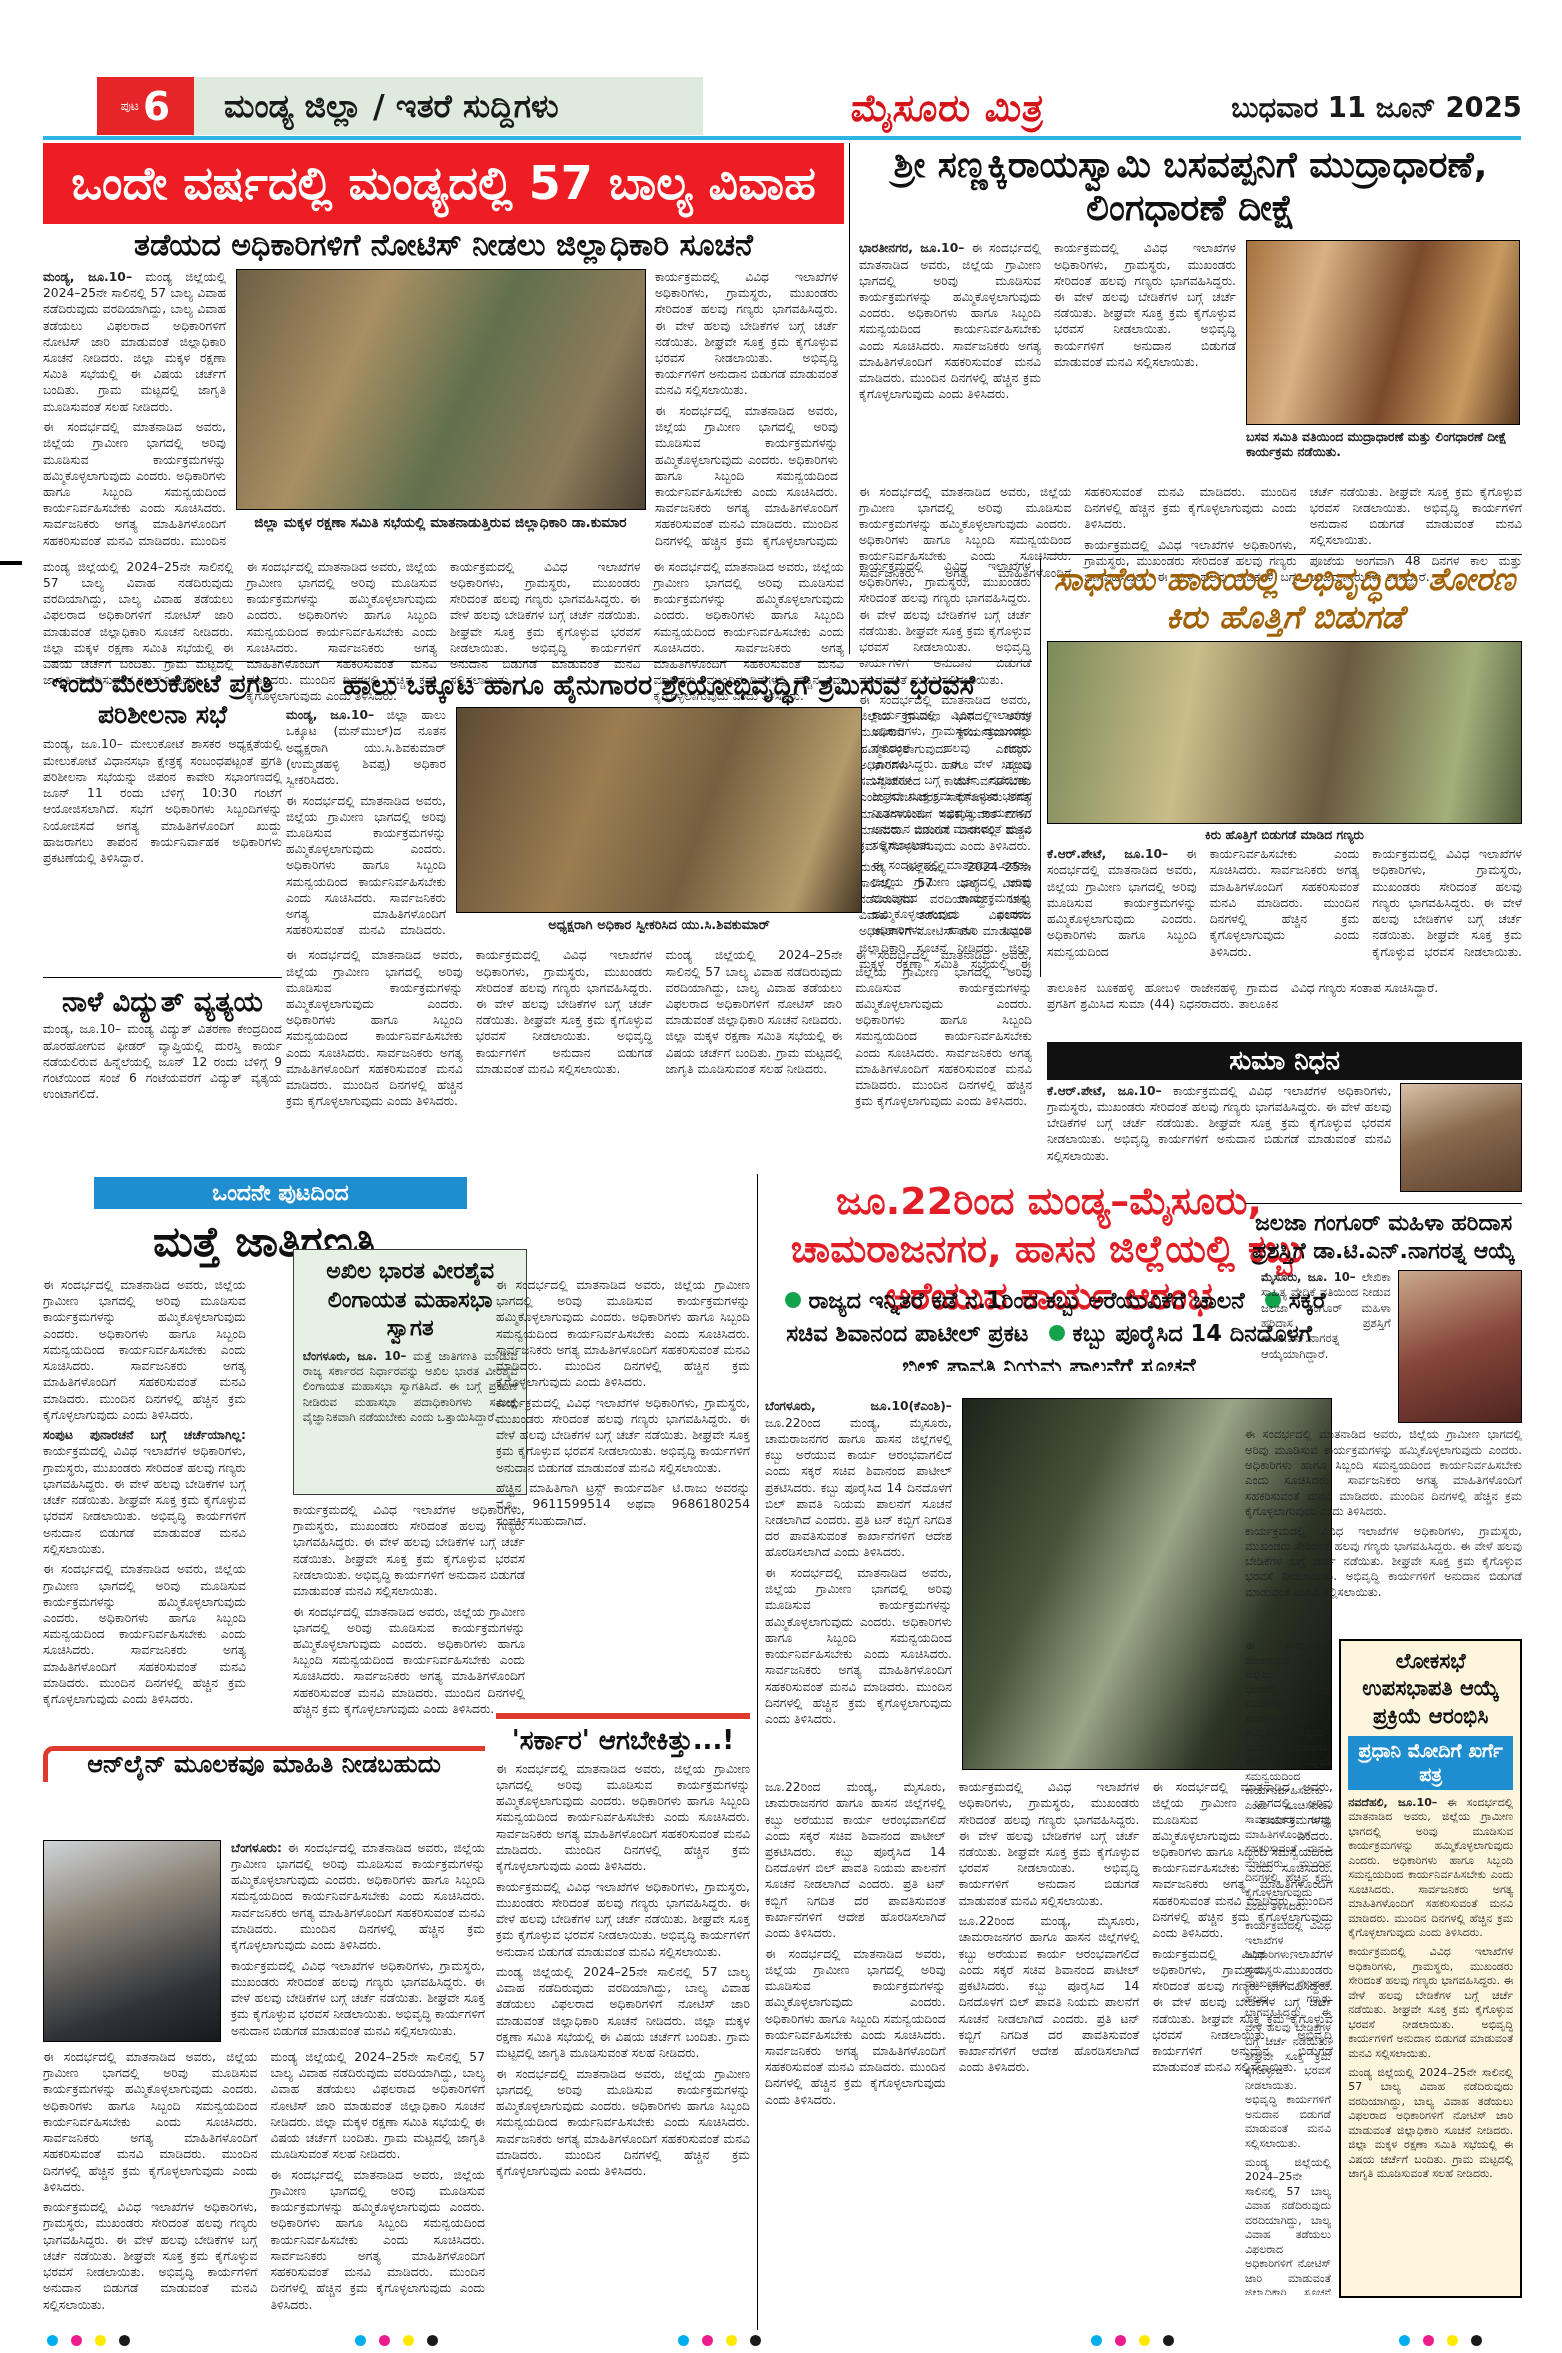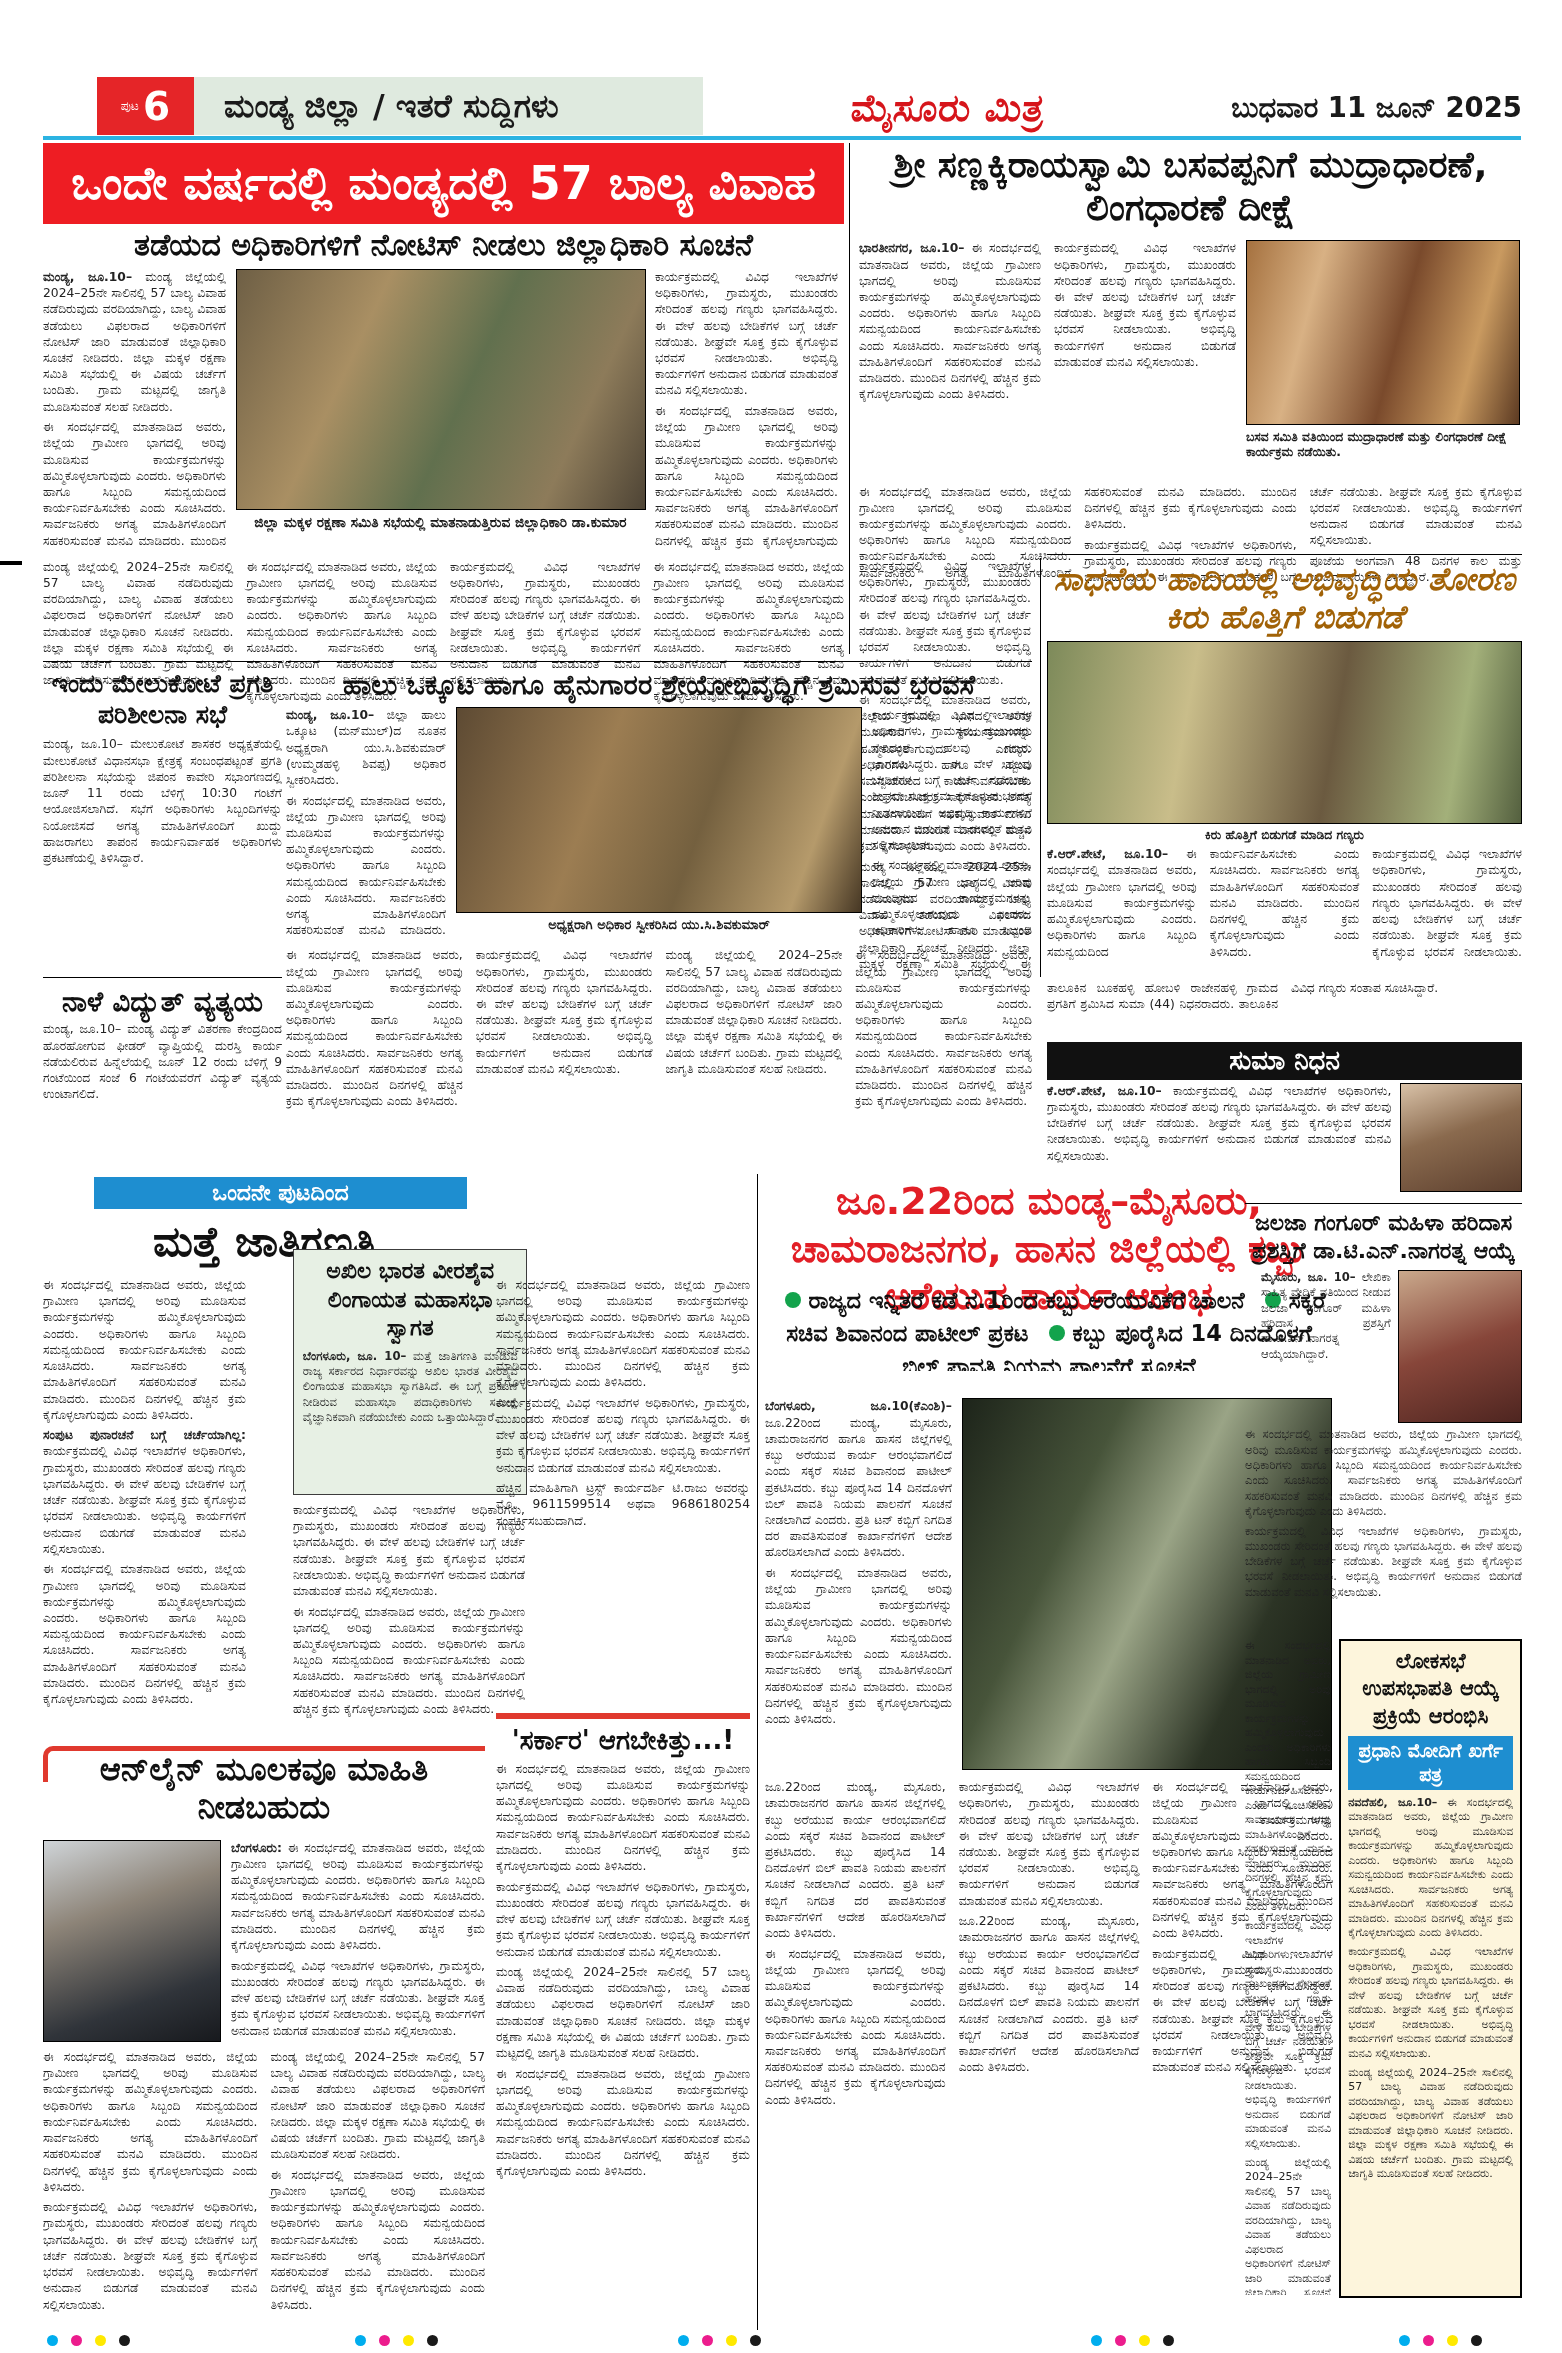--- a/index.html
+++ b/index.html
@@ -205,21 +205,21 @@
     </div>
 
     <div class="abs body" style="left:453px;top:103px;width:254px;height:429px;">
       <p>ಈ ಸಂದರ್ಭದಲ್ಲಿ ಮಾತನಾಡಿದ ಅವರು, ಜಿಲ್ಲೆಯ ಗ್ರಾಮೀಣ ಭಾಗದಲ್ಲಿ ಅರಿವು ಮೂಡಿಸುವ ಕಾರ್ಯಕ್ರಮಗಳನ್ನು ಹಮ್ಮಿಕೊಳ್ಳಲಾಗುವುದು ಎಂದರು. ಅಧಿಕಾರಿಗಳು ಹಾಗೂ ಸಿಬ್ಬಂದಿ ಸಮನ್ವಯದಿಂದ ಕಾರ್ಯನಿರ್ವಹಿಸಬೇಕು ಎಂದು ಸೂಚಿಸಿದರು. ಸಾರ್ವಜನಿಕರು ಅಗತ್ಯ ಮಾಹಿತಿಗಳೊಂದಿಗೆ ಸಹಕರಿಸುವಂತೆ ಮನವಿ ಮಾಡಿದರು. ಮುಂದಿನ ದಿನಗಳಲ್ಲಿ ಹೆಚ್ಚಿನ ಕ್ರಮ ಕೈಗೊಳ್ಳಲಾಗುವುದು ಎಂದು ತಿಳಿಸಿದರು.</p>
         <p>ಕಾರ್ಯಕ್ರಮದಲ್ಲಿ ವಿವಿಧ ಇಲಾಖೆಗಳ ಅಧಿಕಾರಿಗಳು, ಗ್ರಾಮಸ್ಥರು, ಮುಖಂಡರು ಸೇರಿದಂತೆ ಹಲವು ಗಣ್ಯರು ಭಾಗವಹಿಸಿದ್ದರು. ಈ ವೇಳೆ ಹಲವು ಬೇಡಿಕೆಗಳ ಬಗ್ಗೆ ಚರ್ಚೆ ನಡೆಯಿತು. ಶೀಘ್ರವೇ ಸೂಕ್ತ ಕ್ರಮ ಕೈಗೊಳ್ಳುವ ಭರವಸೆ ನೀಡಲಾಯಿತು. ಅಭಿವೃದ್ಧಿ ಕಾರ್ಯಗಳಿಗೆ ಅನುದಾನ ಬಿಡುಗಡೆ ಮಾಡುವಂತೆ ಮನವಿ ಸಲ್ಲಿಸಲಾಯಿತು.</p>
       <p>ಹೆಚ್ಚಿನ ಮಾಹಿತಿಗಾಗಿ ಟ್ರಸ್ಟ್ ಕಾರ್ಯದರ್ಶಿ ಟಿ.ರಾಜು ಅವರನ್ನು ಮೊ. 9611599514 ಅಥವಾ 9686180254 ಸಂಪರ್ಕಿಸಬಹುದಾಗಿದೆ.</p>
     </div>
 
     <div class="abs" style="left:0;top:572px;width:442px;height:580px;">
       <div style="border-top:5.8px solid #e0392e;border-left:5.8px solid #e0392e;height:36px;width:100%;box-sizing:border-box;border-top-left-radius:10px;"></div>
-      <div class="ctr h-black" style="font-size:32px;line-height:1.2;margin-top:-32px;height:84px;">ಆನ್‌ಲೈನ್ ಮೂಲಕವೂ ಮಾಹಿತಿ ನೀಡಬಹುದು</div>
+      <div class="ctr h-black" style="font-size:24px;line-height:1.2;margin-top:-32px;height:84px;">ಆನ್‌ಲೈನ್ ಮೂಲಕವೂ ಮಾಹಿತಿ ನೀಡಬಹುದು</div>
       <div style="display:flex;gap:10px;margin-top:5.8px;">
         <div class="photo ph-dks" style="width:176px;height:200px;"></div>
         <div class="body" style="flex:1;height:201px;">
           <p><span class="dl">ಬೆಂಗಳೂರು:</span> <span>ಈ ಸಂದರ್ಭದಲ್ಲಿ ಮಾತನಾಡಿದ ಅವರು, ಜಿಲ್ಲೆಯ ಗ್ರಾಮೀಣ ಭಾಗದಲ್ಲಿ ಅರಿವು ಮೂಡಿಸುವ ಕಾರ್ಯಕ್ರಮಗಳನ್ನು ಹಮ್ಮಿಕೊಳ್ಳಲಾಗುವುದು ಎಂದರು. ಅಧಿಕಾರಿಗಳು ಹಾಗೂ ಸಿಬ್ಬಂದಿ ಸಮನ್ವಯದಿಂದ ಕಾರ್ಯನಿರ್ವಹಿಸಬೇಕು ಎಂದು ಸೂಚಿಸಿದರು. ಸಾರ್ವಜನಿಕರು ಅಗತ್ಯ ಮಾಹಿತಿಗಳೊಂದಿಗೆ ಸಹಕರಿಸುವಂತೆ ಮನವಿ ಮಾಡಿದರು. ಮುಂದಿನ ದಿನಗಳಲ್ಲಿ ಹೆಚ್ಚಿನ ಕ್ರಮ ಕೈಗೊಳ್ಳಲಾಗುವುದು ಎಂದು ತಿಳಿಸಿದರು.</span></p>
           <p>ಕಾರ್ಯಕ್ರಮದಲ್ಲಿ ವಿವಿಧ ಇಲಾಖೆಗಳ ಅಧಿಕಾರಿಗಳು, ಗ್ರಾಮಸ್ಥರು, ಮುಖಂಡರು ಸೇರಿದಂತೆ ಹಲವು ಗಣ್ಯರು ಭಾಗವಹಿಸಿದ್ದರು. ಈ ವೇಳೆ ಹಲವು ಬೇಡಿಕೆಗಳ ಬಗ್ಗೆ ಚರ್ಚೆ ನಡೆಯಿತು. ಶೀಘ್ರವೇ ಸೂಕ್ತ ಕ್ರಮ ಕೈಗೊಳ್ಳುವ ಭರವಸೆ ನೀಡಲಾಯಿತು. ಅಭಿವೃದ್ಧಿ ಕಾರ್ಯಗಳಿಗೆ ಅನುದಾನ ಬಿಡುಗಡೆ ಮಾಡುವಂತೆ ಮನವಿ ಸಲ್ಲಿಸಲಾಯಿತು.</p>
         </div>
       </div>
       <div class="body cols2" style="height:275px;margin-top:7.2px;">
         <p>ಈ ಸಂದರ್ಭದಲ್ಲಿ ಮಾತನಾಡಿದ ಅವರು, ಜಿಲ್ಲೆಯ ಗ್ರಾಮೀಣ ಭಾಗದಲ್ಲಿ ಅರಿವು ಮೂಡಿಸುವ ಕಾರ್ಯಕ್ರಮಗಳನ್ನು ಹಮ್ಮಿಕೊಳ್ಳಲಾಗುವುದು ಎಂದರು. ಅಧಿಕಾರಿಗಳು ಹಾಗೂ ಸಿಬ್ಬಂದಿ ಸಮನ್ವಯದಿಂದ ಕಾರ್ಯನಿರ್ವಹಿಸಬೇಕು ಎಂದು ಸೂಚಿಸಿದರು. ಸಾರ್ವಜನಿಕರು ಅಗತ್ಯ ಮಾಹಿತಿಗಳೊಂದಿಗೆ ಸಹಕರಿಸುವಂತೆ ಮನವಿ ಮಾಡಿದರು. ಮುಂದಿನ ದಿನಗಳಲ್ಲಿ ಹೆಚ್ಚಿನ ಕ್ರಮ ಕೈಗೊಳ್ಳಲಾಗುವುದು ಎಂದು ತಿಳಿಸಿದರು.</p>
           <p>ಕಾರ್ಯಕ್ರಮದಲ್ಲಿ ವಿವಿಧ ಇಲಾಖೆಗಳ ಅಧಿಕಾರಿಗಳು, ಗ್ರಾಮಸ್ಥರು, ಮುಖಂಡರು ಸೇರಿದಂತೆ ಹಲವು ಗಣ್ಯರು ಭಾಗವಹಿಸಿದ್ದರು. ಈ ವೇಳೆ ಹಲವು ಬೇಡಿಕೆಗಳ ಬಗ್ಗೆ ಚರ್ಚೆ ನಡೆಯಿತು. ಶೀಘ್ರವೇ ಸೂಕ್ತ ಕ್ರಮ ಕೈಗೊಳ್ಳುವ ಭರವಸೆ ನೀಡಲಾಯಿತು. ಅಭಿವೃದ್ಧಿ ಕಾರ್ಯಗಳಿಗೆ ಅನುದಾನ ಬಿಡುಗಡೆ ಮಾಡುವಂತೆ ಮನವಿ ಸಲ್ಲಿಸಲಾಯಿತು.</p>

